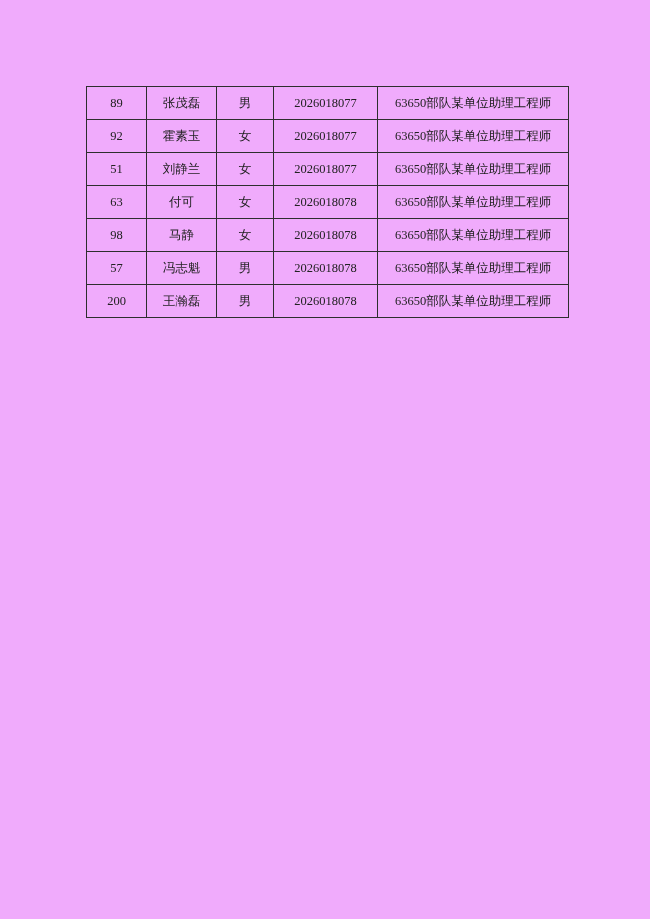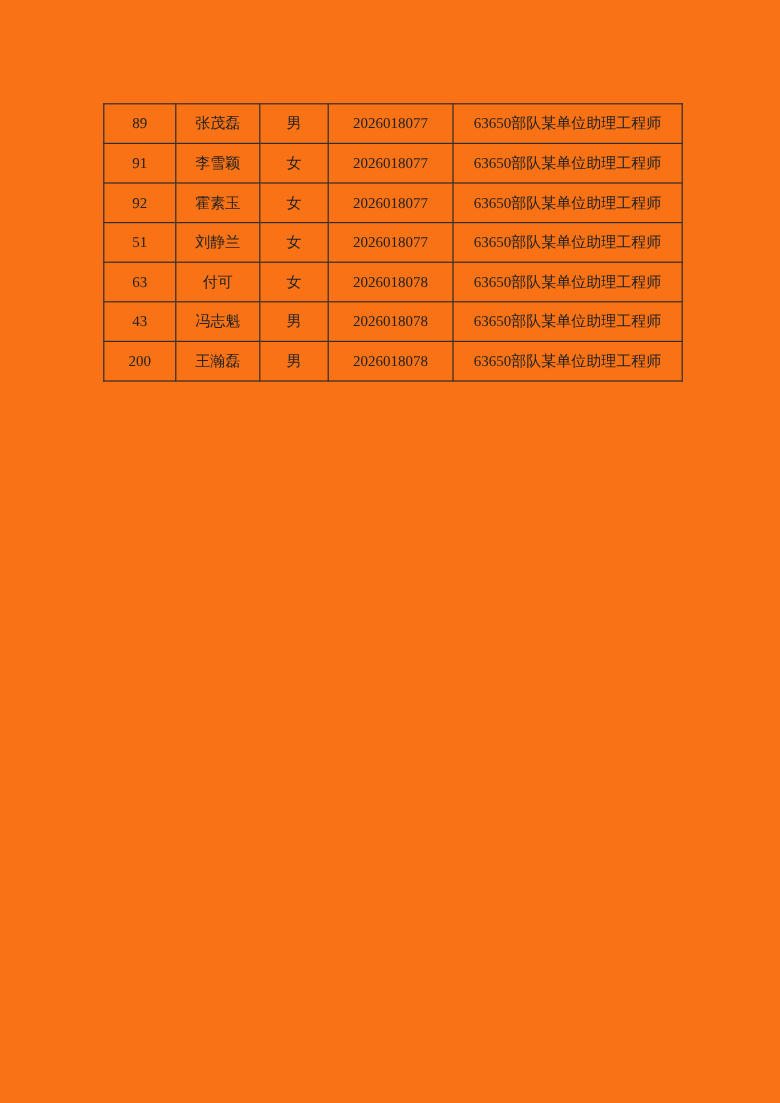--- a/index.html
+++ b/index.html
@@ -10,21 +10,21 @@
   body {
     width: 650px;
     height: 919px;
     font-family: "Liberation Serif", "DejaVu Serif", serif;
     color: var(--text-color, #222222);
   }
   .page {
     position: relative;
     width: 650px;
     height: 919px;
-    background: #f97316;
+    background: #f0abfc;
     overflow: hidden;
   }
   table.roster {
     position: absolute;
     left: 86px;
     top: 86px;
     border-collapse: collapse;
     table-layout: fixed;
     width: 482px;
   }
@@ -60,27 +60,20 @@
     </colgroup>
     <tbody id="table-body">
         <tr>
           <td>89</td>
           <td>张茂磊</td>
           <td>男</td>
           <td>2026018077</td>
           <td>63650部队某单位助理工程师</td>
         </tr>
         <tr>
-          <td>91</td>
-          <td>李雪颖</td>
-          <td>女</td>
-          <td>2026018077</td>
-          <td>63650部队某单位助理工程师</td>
-        </tr>
-        <tr>
           <td>92</td>
           <td>霍素玉</td>
           <td>女</td>
           <td>2026018077</td>
           <td>63650部队某单位助理工程师</td>
         </tr>
         <tr>
           <td>51</td>
           <td>刘静兰</td>
           <td>女</td>
@@ -88,21 +81,28 @@
           <td>63650部队某单位助理工程师</td>
         </tr>
         <tr>
           <td>63</td>
           <td>付可</td>
           <td>女</td>
           <td>2026018078</td>
           <td>63650部队某单位助理工程师</td>
         </tr>
         <tr>
-          <td>43</td>
+          <td>98</td>
+          <td>马静</td>
+          <td>女</td>
+          <td>2026018078</td>
+          <td>63650部队某单位助理工程师</td>
+        </tr>
+        <tr>
+          <td>57</td>
           <td>冯志魁</td>
           <td>男</td>
           <td>2026018078</td>
           <td>63650部队某单位助理工程师</td>
         </tr>
         <tr>
           <td>200</td>
           <td>王瀚磊</td>
           <td>男</td>
           <td>2026018078</td>

